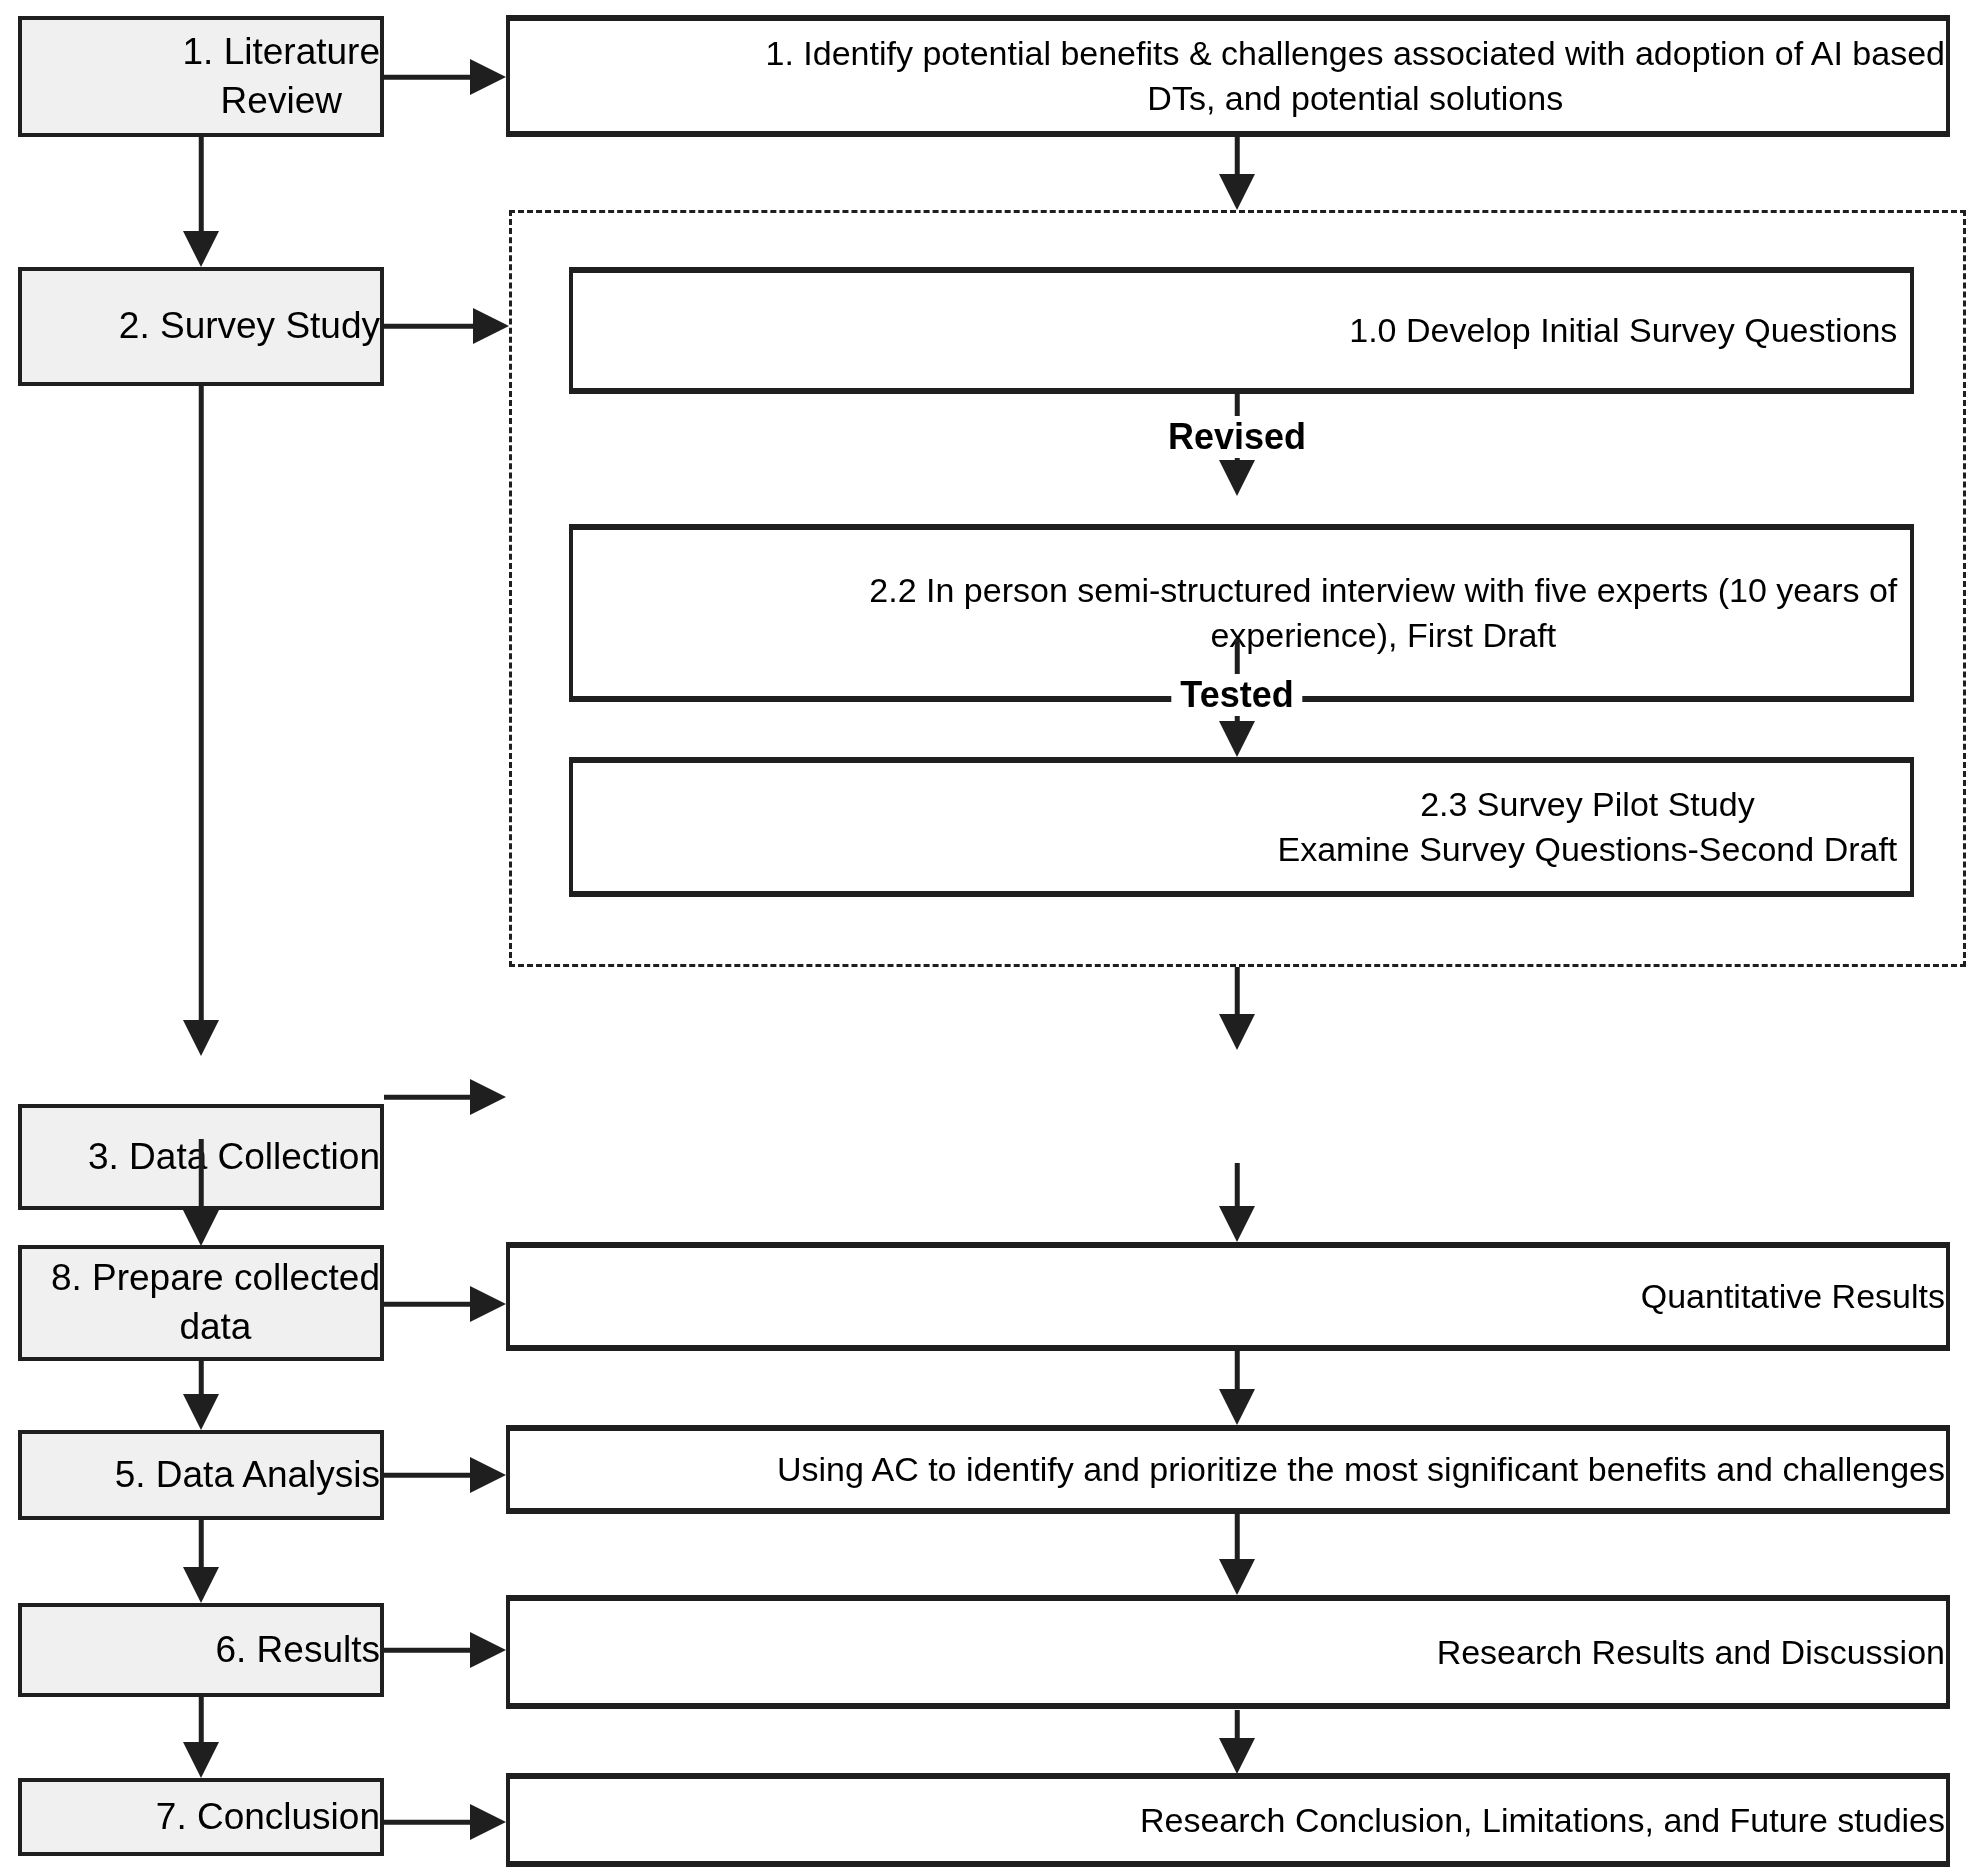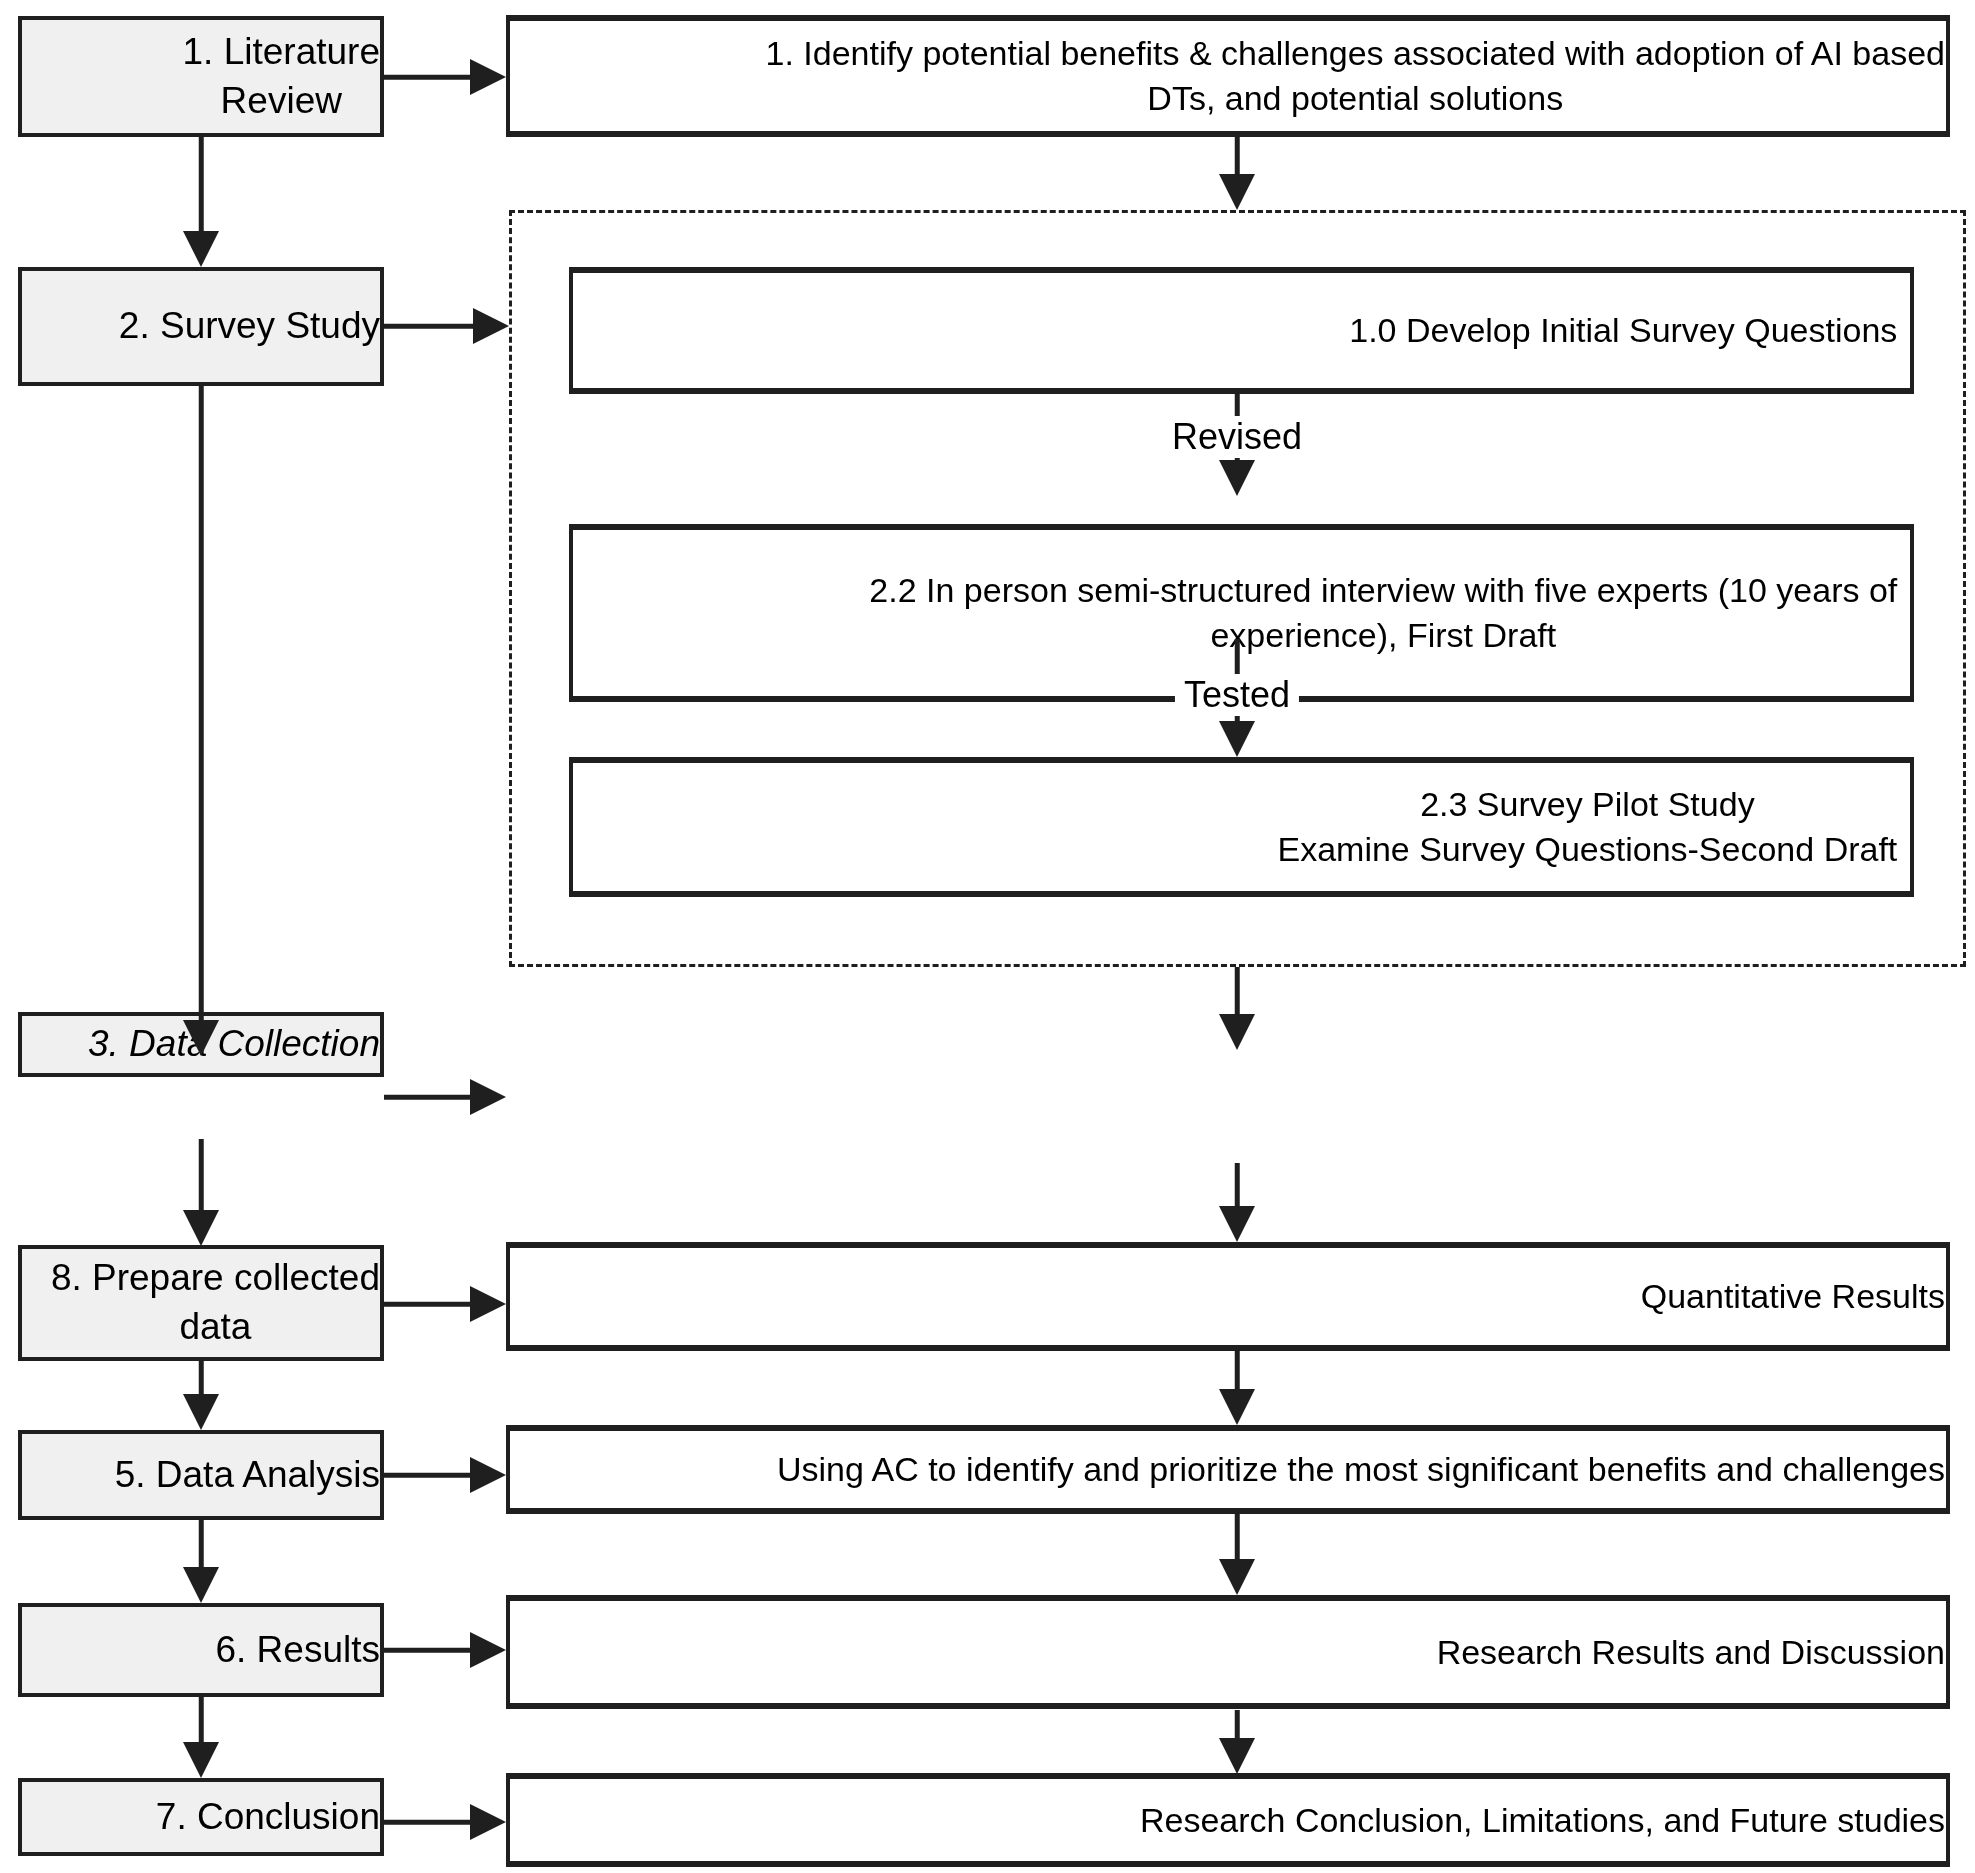--- a/index.html
+++ b/index.html
@@ -55,21 +55,21 @@
   }
   .dashedgroup {
     position: absolute;
     left: 509px;
     top: 210px;
     width: 1457px;
     height: 757px;
     border: 3.8px dashed #1f1f1f;
     box-sizing: border-box;
   }
-  .varrow { position: absolute; width: 36px; }
+  .varrow { position: absolute; width: 36px; font-weight: bold; }
   .varrow .shaft {
     position: absolute;
     left: 50%; top: 0; bottom: 32px;
     width: 4.5px;
     transform: translateX(-50%);
     background: #1f1f1f;
   }
   .varrow .head {
     position: absolute;
     left: 50%; bottom: 0;
@@ -114,21 +114,21 @@
 
   <div class="dashedgroup"></div>
 
   <div class="box step" style="top:16px;height:121px;">
     <span class="txt">1. Literature
 Review</span>
   </div>
   <div class="box step" style="top:267px;height:119px;">
     <span class="txt">2. Survey Study</span>
   </div>
-  <div class="box step" style="top:1012px;height:65px;font-style:italic;">
+  <div class="box step" style="top:1104px;height:106px;">
     <span class="txt">3. Data Collection</span>
   </div>
   <div class="box step" style="top:1245px;height:116px;">
     <span class="txt">8. Prepare collected
 data</span>
   </div>
   <div class="box step" style="top:1430px;height:90px;">
     <span class="txt">5. Data Analysis</span>
   </div>
   <div class="box step" style="top:1603px;height:94px;">

